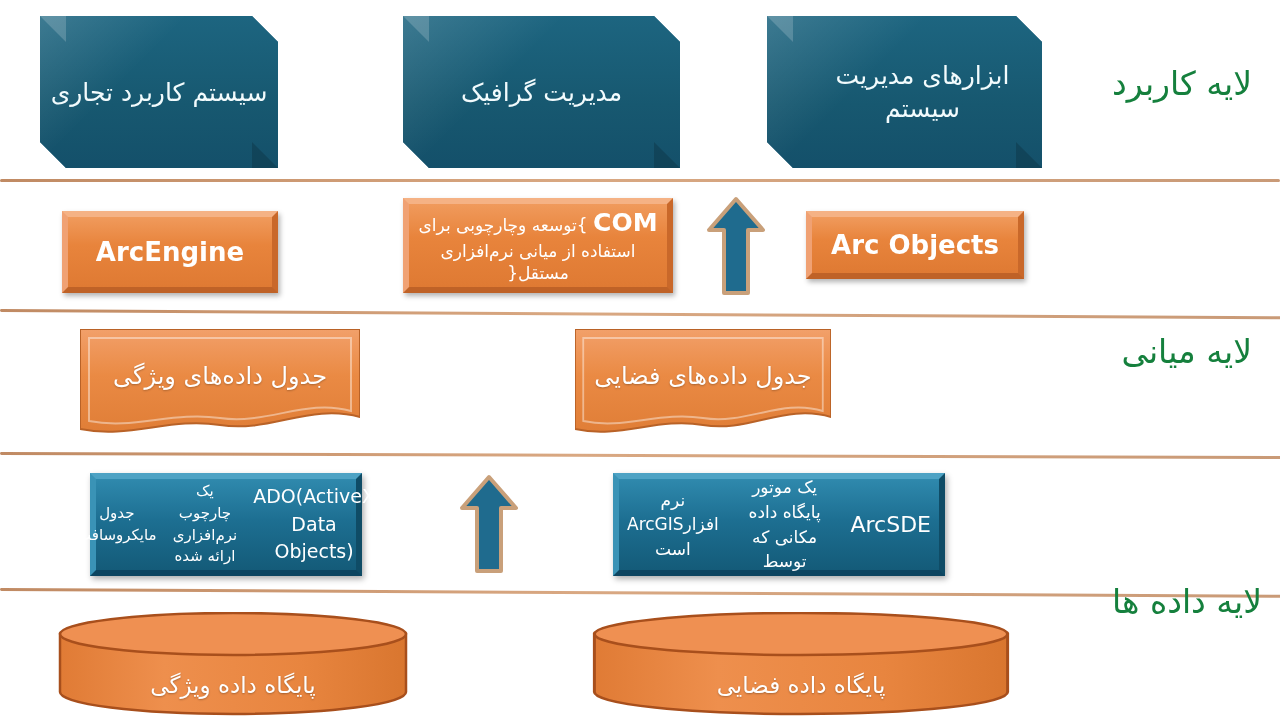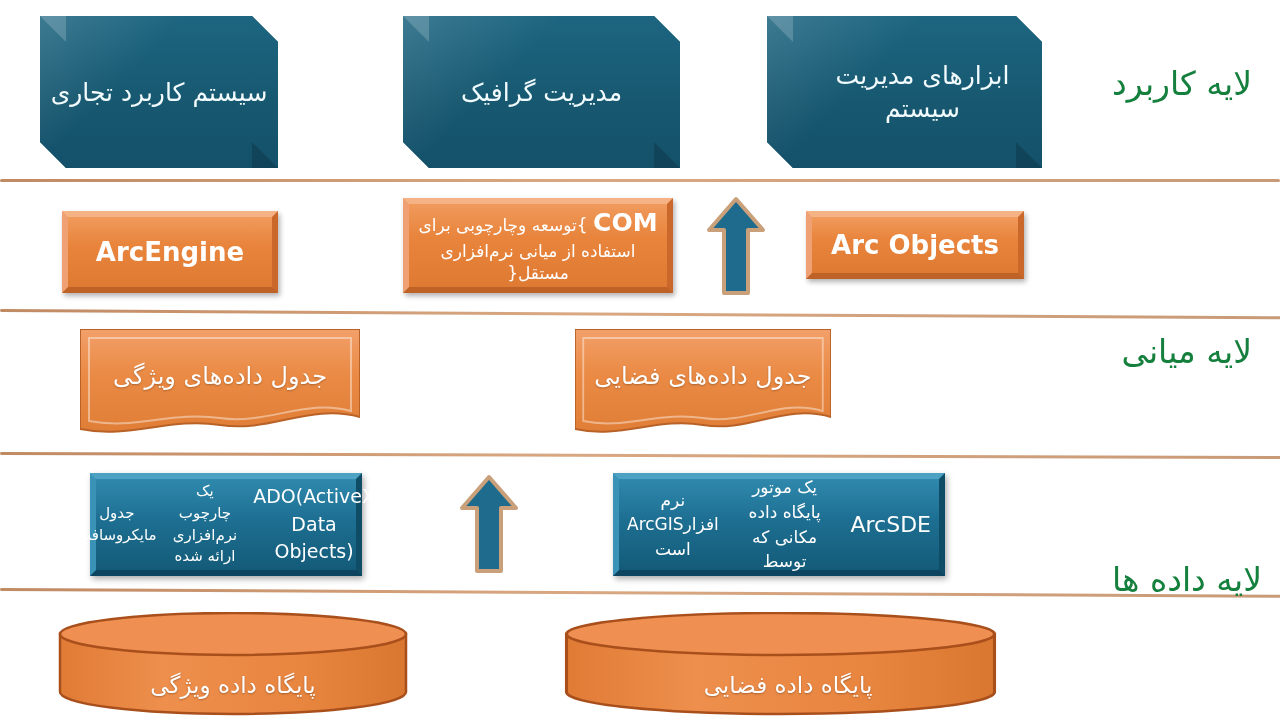--- a/index.html
+++ b/index.html
@@ -147,21 +147,21 @@
 
 <div id="stage">
 
   <div class="divider" style="left:0px; top:179px; width:1280px;"></div>
   <div class="divider" style="left:0px; top:309px; width:1282px; transform:rotate(0.33deg);"></div>
   <div class="divider" style="left:0px; top:452px; width:1282px; transform:rotate(0.18deg);"></div>
   <div class="divider" style="left:0px; top:588px; width:1290px; transform:rotate(0.30deg);"></div>
 
   <div class="layer-label" style="right:28px; top:66px;">لایه کاربرد</div>
   <div class="layer-label" style="right:28px; top:288px;margin-top:46px;">لایه میانی</div>
-  <div class="layer-label" style="right:18px; top:562px;">لایه داده ها</div>
+  <div class="layer-label" style="right:18px; top:584px;">لایه داده ها</div>
 
   <div class="node app-card" style="left:40px; top:16px; width:238px; height:152px;justify-content:center;">
     <span class="corner-tr"></span>
     <span class="corner-bl"></span>
     <span>سیستم کاربرد تجاری</span>
   </div>
 
   <div class="node app-card" style="left:403px; top:16px; width:277px; height:152px;">
     <span class="corner-tr"></span>
     <span class="corner-bl"></span>
@@ -254,21 +254,21 @@
           <stop offset="70%" stop-color="#e8853f"></stop>
           <stop offset="100%" stop-color="#d9762f"></stop>
         </linearGradient>
       </defs>
       <path d="M2,22 L2,80 A173,22 0 0 0 348,80 L348,22 Z" fill="url(#cylbody1)" stroke="#a84f1c" stroke-width="2.5"></path>
       <ellipse cx="175" cy="22" rx="173" ry="21" fill="#ef9052" stroke="#a84f1c" stroke-width="2.5"></ellipse>
     </svg>
     <span class="cyl-text">پایگاه داده ویژگی</span>
   </div>
 
-  <div class="cylinder" style="left:564px; top:612px; width:418px; height:104px;padding-left:15px;">
+  <div class="cylinder" style="left:592px; top:612px; width:418px; height:104px;">
     <svg viewBox="0 0 350 104" preserveAspectRatio="none" aria-hidden="true">
       <defs>
         <linearGradient id="cylbody2" x1="0" y1="0" x2="1" y2="0">
           <stop offset="0%" stop-color="#e07b35"></stop>
           <stop offset="30%" stop-color="#ee8f4d"></stop>
           <stop offset="70%" stop-color="#e8853f"></stop>
           <stop offset="100%" stop-color="#d9762f"></stop>
         </linearGradient>
       </defs>
       <path d="M2,22 L2,80 A173,22 0 0 0 348,80 L348,22 Z" fill="url(#cylbody2)" stroke="#a84f1c" stroke-width="2.5"></path>

